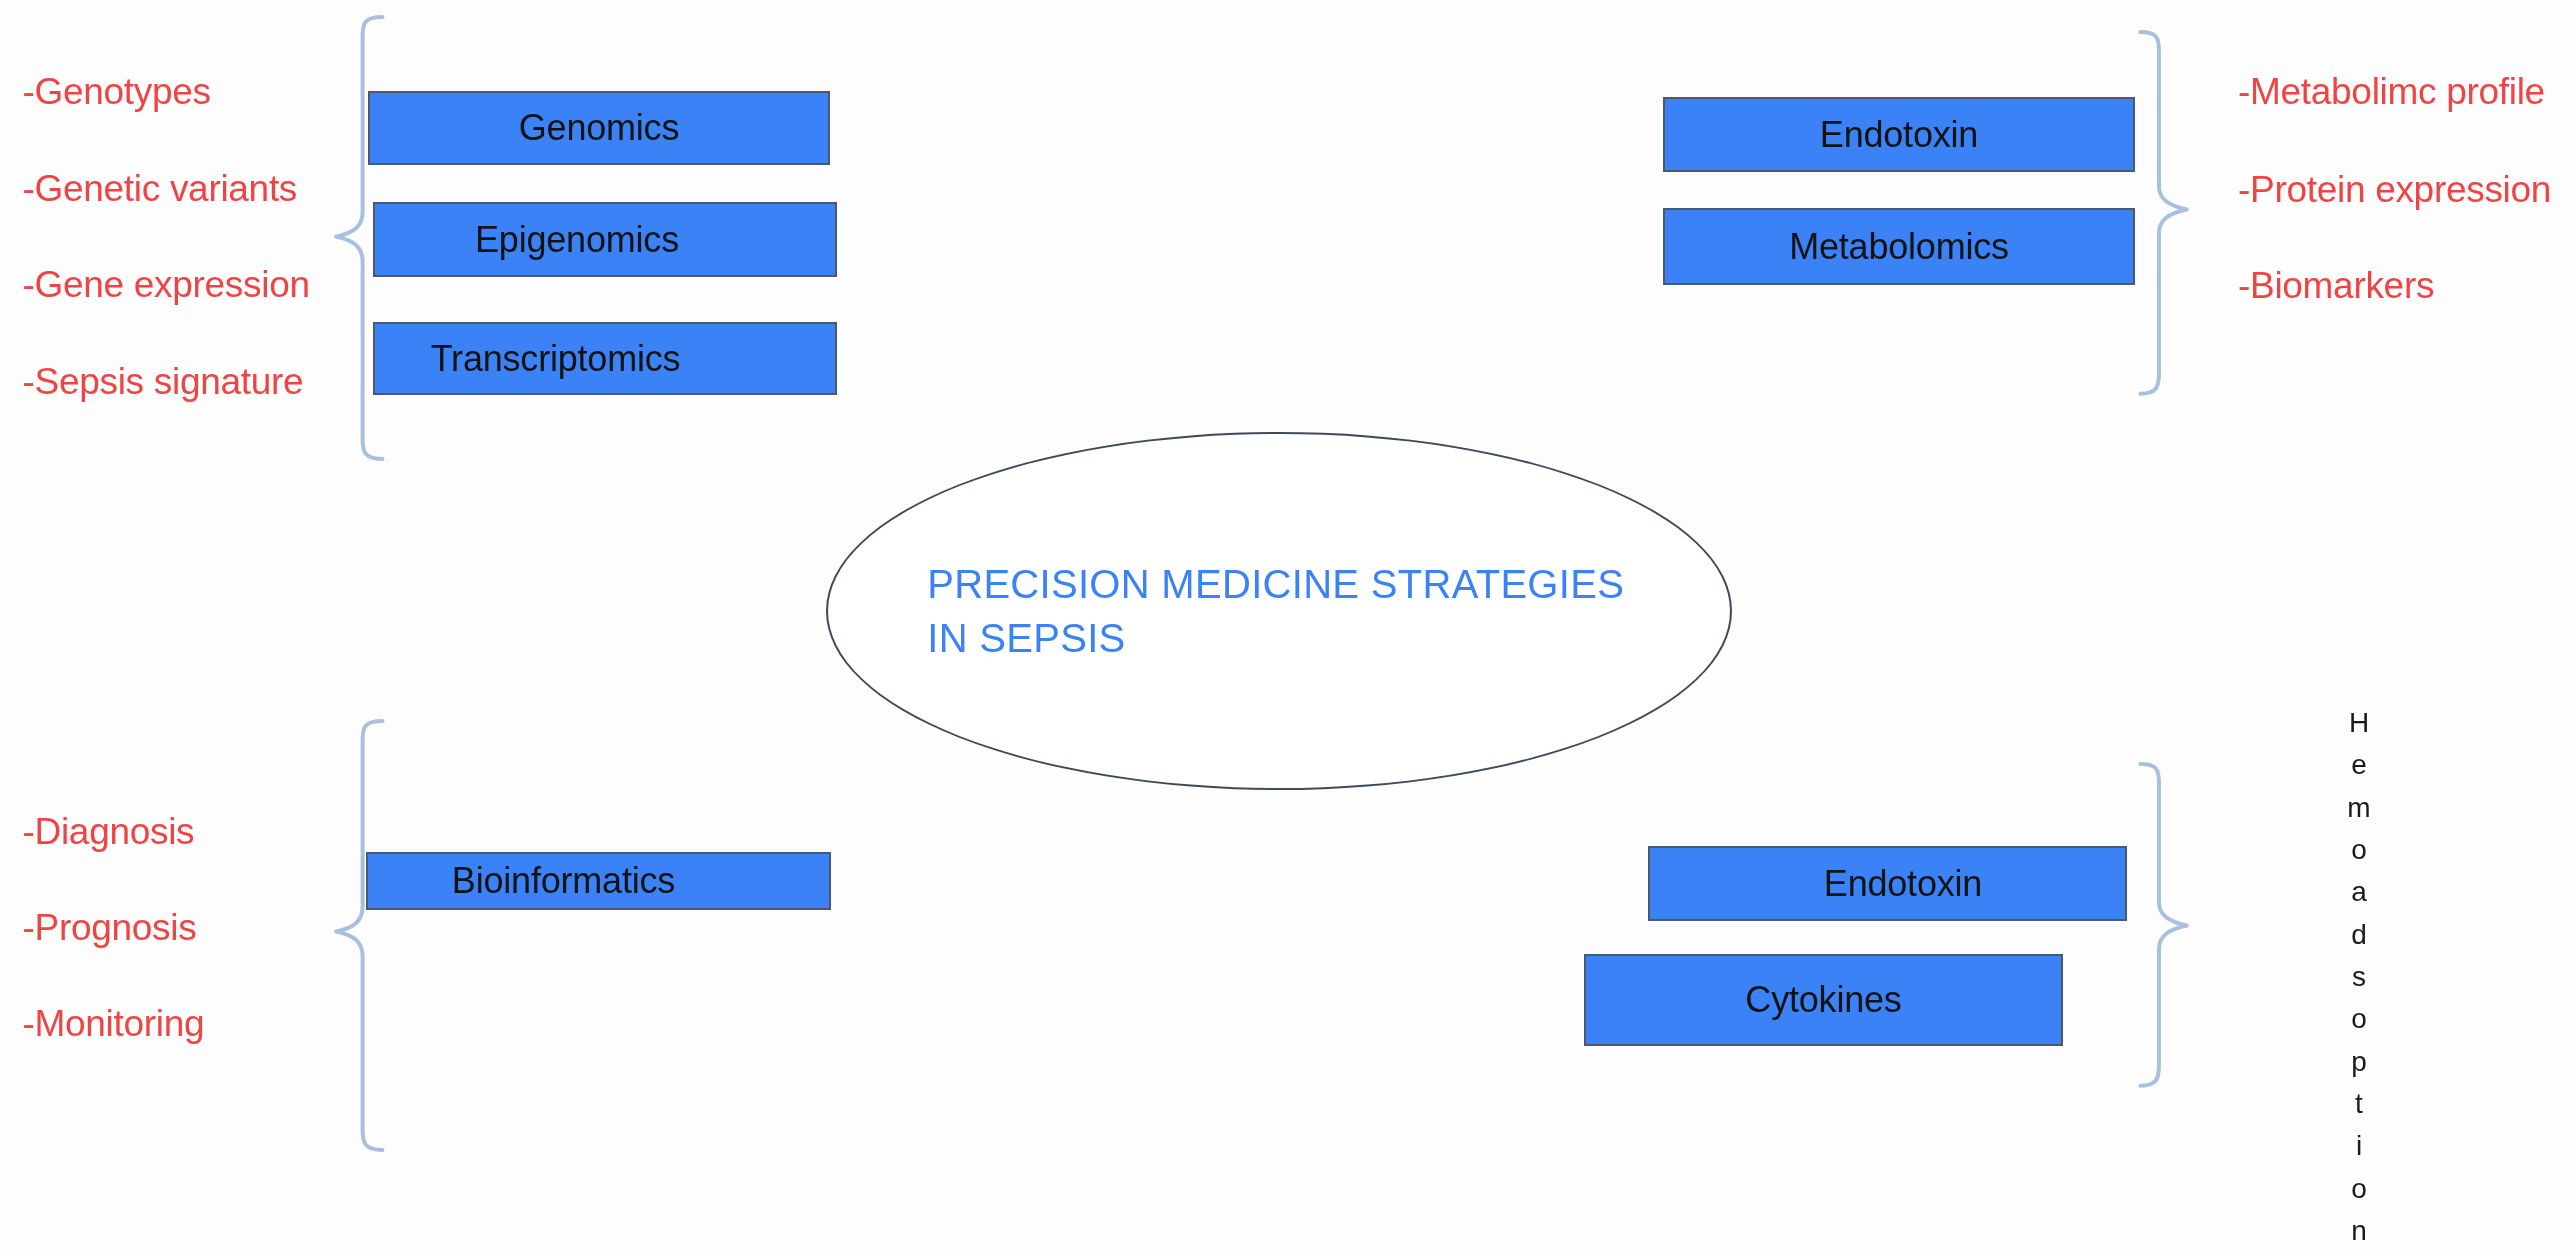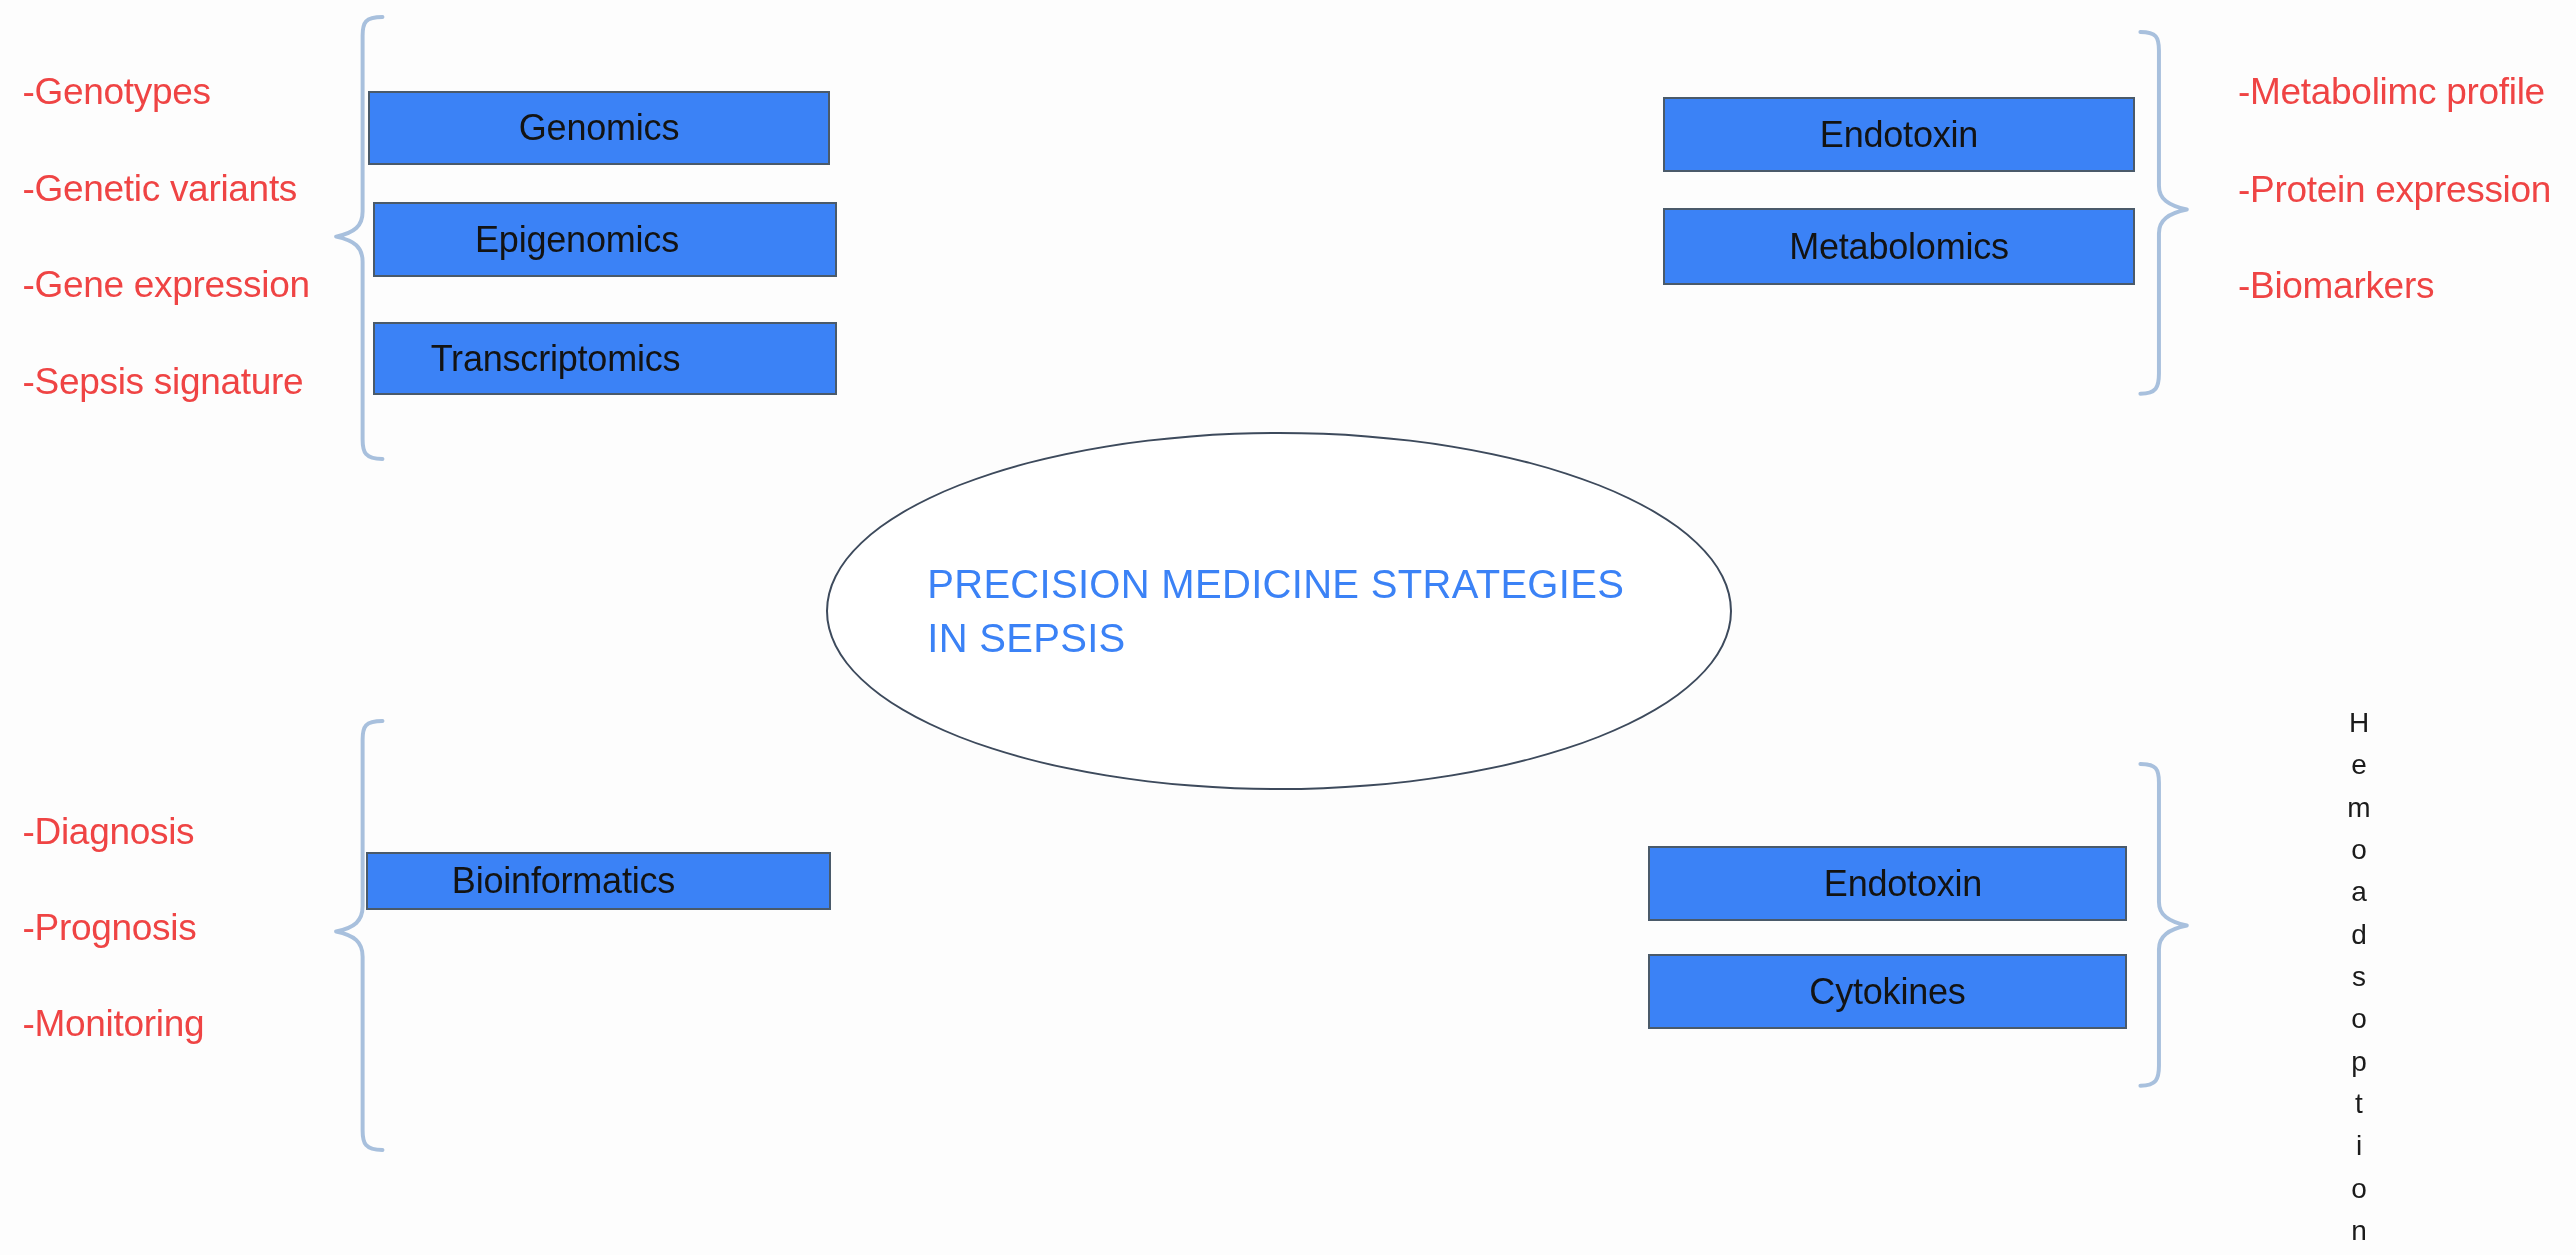--- a/index.html
+++ b/index.html
@@ -172,21 +172,21 @@
     <svg width="73" height="331" viewBox="0 0 110 500" fill="none" xmlns="http://www.w3.org/2000/svg">
       <path d="M2 6 C 26 6 30 14 30 34 L 30 214 C 30 234 44 244 72 250
                C 44 256 30 266 30 286 L 30 462 C 30 482 26 492 2 492" stroke="#a8c0dd" stroke-width="6" fill="none" stroke-linecap="round" stroke-linejoin="round"></path>
     </svg>
   </div>
 
   <div class="node-box center" style="left:1648px; top:846px; width:479px; height:75px;padding-left:31px;">
     <span class="node-label">Endotoxin</span>
   </div>
 
-  <div class="node-box center" style="left:1648px; top:954px; width:479px; height:75px;align-items:center;">
+  <div class="node-box center" style="left:1584px; top:954px; width:479px; height:92px;align-items:center;">
     <span class="node-label">Cytokines</span>
   </div>
 
   <div class="vertical-caption" id="hemoadsoption" style="left:2336px; top:709px; width:46px; height:536px;">
       <span>H</span>
       <span>e</span>
       <span>m</span>
       <span>o</span>
       <span>a</span>
       <span>d</span>

